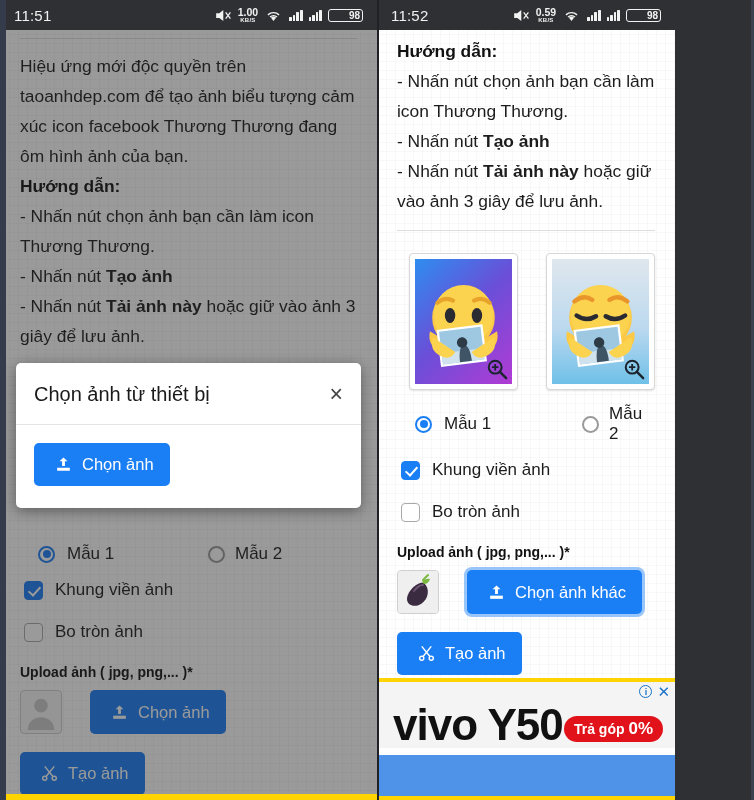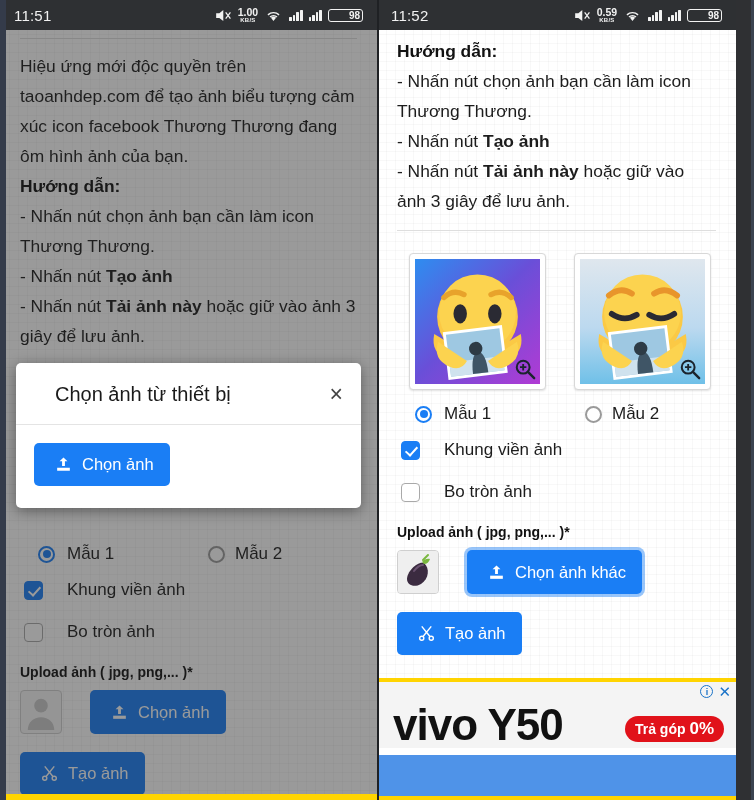--- a/index.html
+++ b/index.html
@@ -4,21 +4,21 @@
 <style>
   * { box-sizing: border-box; margin:0; padding:0; }
   html,body { width:754px; height:800px; overflow:hidden; background:#2b2b2b;
               font-family:"Liberation Sans", sans-serif; }
 
   .screen { position:relative; width:754px; height:800px; display:flex; background:#2f3033; }
 
   
   .panel { position:relative; width:377px; height:800px; overflow:hidden; background:#ffffff; }
   .panel.left  { width:377px; }
-  .panel.right { width:359px; }
+  .panel.right { width:298px; }
 
   
   .statusbar { height:30px; background:#2e3033; color:#f2f2f2; display:flex;
                align-items:center; padding:0 14px; font-size:14px; position:relative; z-index:30; }
   .sb-time { font-size:15px; letter-spacing:.2px; }
   .sb-right { margin-left:auto; display:flex; align-items:center; gap:6px;justify-content:space-between; }
   .sb-kb { display:flex; flex-direction:column; align-items:center; line-height:1; }
   .sb-kb .n { font-size:10.5px; font-weight:bold; }
   .sb-kb .u { font-size:6px; font-weight:bold; letter-spacing:.3px; }
   .sb-batt { border:1.4px solid #f2f2f2; border-radius:3px; font-size:10px; padding:0px 2px 0 20px;
@@ -55,21 +55,21 @@
 
   .radios { display:flex; margin-top:14px; padding-left:18px; font-size:17px; color:#1c1c1c; }
   .radioitem { display:flex; align-items:center; gap:10px; }
   .radioitem.first { width:170px;gap:12px; }
   .rad { width:17px; height:17px; border-radius:50%; border:2px solid #9a9a9a; background:#fff;
          display:flex; align-items:center; justify-content:center; flex:none; }
   .rad.on { border-color:#1a7ef5; }
   .rad.on::after { content:""; width:8px; height:8px; border-radius:50%; background:#1a7ef5; }
 
   .checks { margin-top:16px; padding-left:4px; }
-  .checkitem { display:flex; align-items:center; gap:24px; font-size:17px; color:#1c1c1c;
+  .checkitem { display:flex; align-items:center; gap:12px; font-size:17px; color:#1c1c1c;
                margin-bottom:22px; }
   .chk { width:19px; height:19px; border-radius:4px; border:1.6px solid #a9a9a9; background:#fff; flex:none;
          position:relative; }
   .chk.on { background:#1a7ef5; border-color:#1a7ef5; }
   .chk.on::after { content:""; position:absolute; left:5.5px; top:2.2px; width:5px; height:10px;
                    border:solid #fff; border-width:0 2.2px 2.2px 0; transform:rotate(42deg); }
 
   .uplabel { font-size:14px; font-weight:bold; color:#111; margin-top:4px; }
   .uprow { display:flex; gap:28px; margin-top:10px; }
   .thumb { width:42px; height:44px; border:1px solid #cfcfcf; border-radius:4px; background:#f6f6f6;
@@ -80,21 +80,21 @@
   .btn-blue { background:#1a7ef5;padding-left:20px; }
   .btn-focus { box-shadow:0 0 0 3px rgba(26,126,245,.45); }
   .btn-make { margin-top:18px; }
   .ico { width:19px; height:19px; flex:none; }
 
   
   .dim { position:absolute; top:30px; left:0; right:0; bottom:0; background:rgba(34,34,34,.46); z-index:12; }
   .modal { position:absolute; z-index:14; left:16px; top:363px; width:345px; background:#fff;
            border-radius:5px; box-shadow:0 3px 14px rgba(0,0,0,.4); overflow:hidden; }
   .modal-head { display:flex; align-items:center; padding:20px 18px 18px 18px; }
-  .modal-title { font-size:20px; color:#1a1a1a;margin-left:21px; }
+  .modal-title { font-size:20px; color:#1a1a1a; }
   .modal-x { margin-left:auto; font-size:23px; color:#444; line-height:1; cursor:pointer; }
   .modal-divider { height:1px; background:#e4e4e4; }
   .modal-body { padding:18px 18px 22px 18px; }
 
   
   .ad { position:absolute; left:0; right:0; bottom:0; height:122px; border-top:4px solid #ffd400;
         border-bottom:4px solid #ffd400; background:#fff; overflow:hidden; z-index:20; }
   .ad-inner { position:absolute; inset:0; background:linear-gradient(180deg,#f4f4f4 0 58%,#ffffff 58% 64%,#4f93e8 64% 100%); }
   .ad-x { position:absolute; right:5px; top:3px; display:flex; gap:5px; align-items:center; z-index:3; }
   .adchoice { width:13px; height:13px; border:1.3px solid #1a73c8; border-radius:50%; color:#1a73c8;

